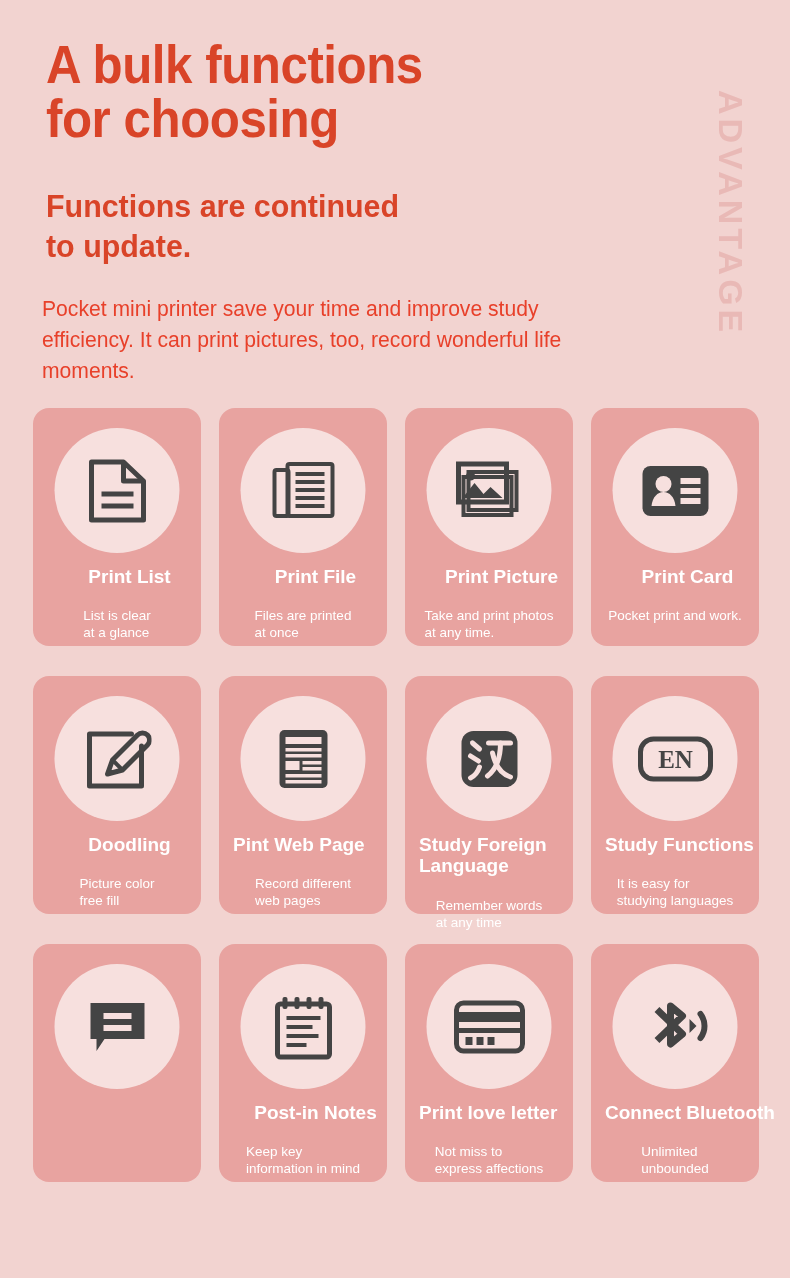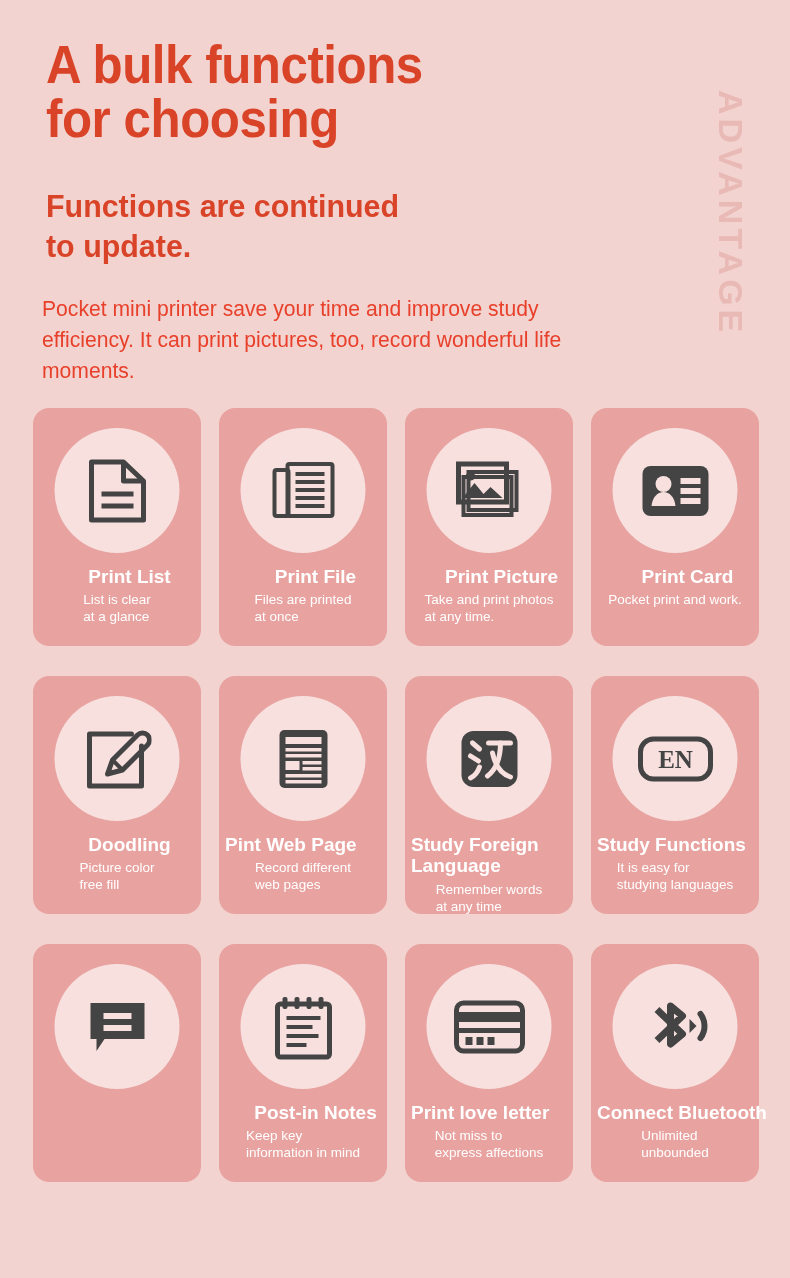--- a/index.html
+++ b/index.html
@@ -146,31 +146,31 @@
     font-weight: bold;
     line-height: 1.13;
     white-space: nowrap;
     text-align: center;
     padding-left: 25px;
   }
 
   .card-title.wrap {
     white-space: normal;
     text-align: left;
-    padding-left: 6px;
+    padding-left: 14px;
     box-sizing: border-box;
     width: 200px;
   }
 
   .card-sub {
     color: #ffffff;
     font-size: 13.5px;
     font-weight: normal;
     line-height: 1.26;
-    margin-top: 4px;
+    margin-top: 20px;
     text-align: center;
     white-space: pre-line;
   }
 
   .card-sub .inner {
     display: inline-block;
     text-align: left;
   }
 </style>
 </head>

